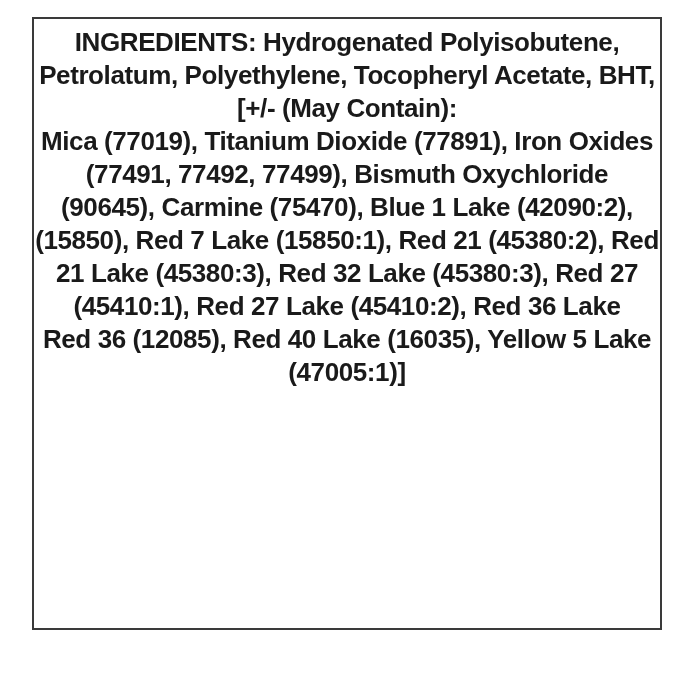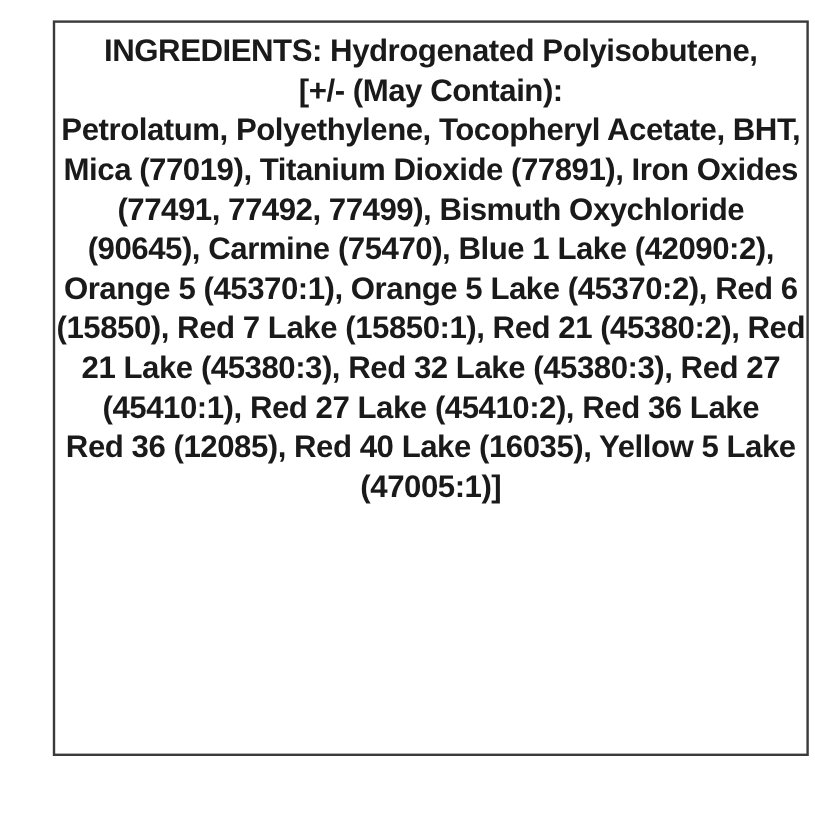--- a/index.html
+++ b/index.html
@@ -12,21 +12,21 @@
     font-family: "Liberation Sans", sans-serif;
   }
   .canvas {
     position: relative;
     width: 679px;
     height: 679px;
     background: #ffffff;
   }
   .label-box {
     position: absolute;
-    left: 44px;
+    left: 32px;
     top: 17px;
     width: 626px;
     height: 602px;
     border: 2px solid #3a3a3a;
     background: #ffffff;
     box-sizing: content-box;
     padding-top: 7px;
   }
   .label-text {
     width: 100%;
@@ -41,26 +41,25 @@
     white-space: nowrap;
   }
 </style>
 </head>
 <body>
 
 <div class="canvas">
   <div class="label-box">
     <div class="label-text">
       <div class="label-line">INGREDIENTS: Hydrogenated Polyisobutene,</div>
+      <div class="label-line">Petrolatum, Polyethylene, Tocopheryl Acetate, BHT,</div>
       <div class="label-line">[+/- (May Contain):</div>
-      <div class="label-line">Petrolatum, Polyethylene, Tocopheryl Acetate, BHT,</div>
       <div class="label-line">Mica (77019), Titanium Dioxide (77891), Iron Oxides</div>
       <div class="label-line">(77491, 77492, 77499), Bismuth Oxychloride</div>
       <div class="label-line">(90645), Carmine (75470), Blue 1 Lake (42090:2),</div>
-      <div class="label-line">Orange 5 (45370:1), Orange 5 Lake (45370:2), Red 6</div>
       <div class="label-line">(15850), Red 7 Lake (15850:1), Red 21 (45380:2), Red</div>
       <div class="label-line">21 Lake (45380:3), Red 32 Lake (45380:3), Red 27</div>
       <div class="label-line">(45410:1), Red 27 Lake (45410:2), Red 36 Lake</div>
       <div class="label-line">Red 36 (12085), Red 40 Lake (16035), Yellow 5 Lake</div>
       <div class="label-line">(47005:1)]</div>
     </div>
   </div>
 </div>
 
 </body></html>

